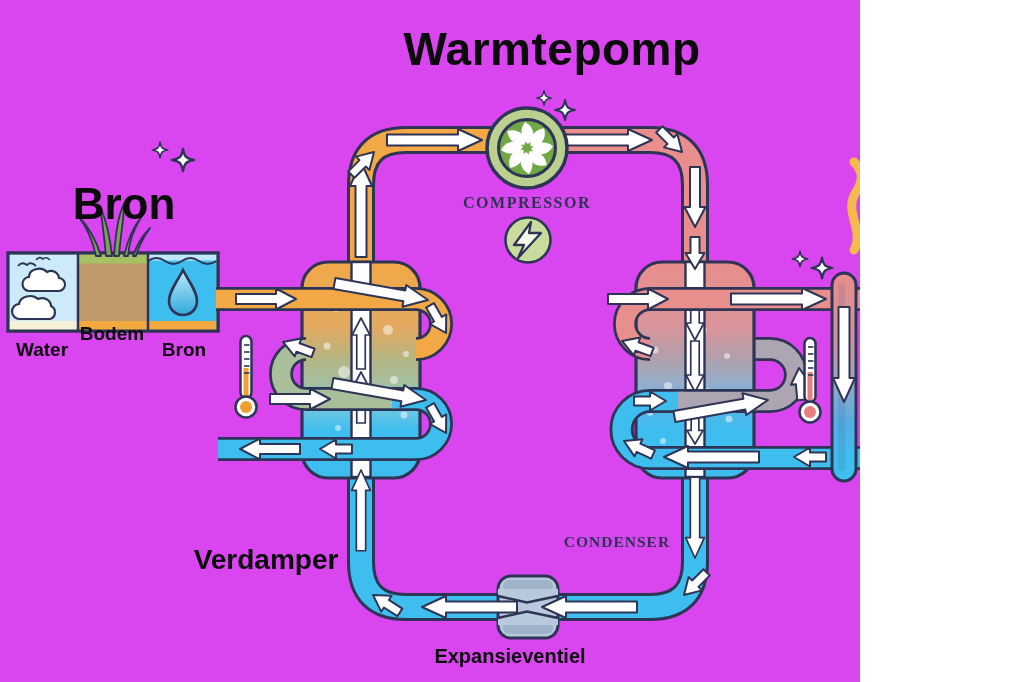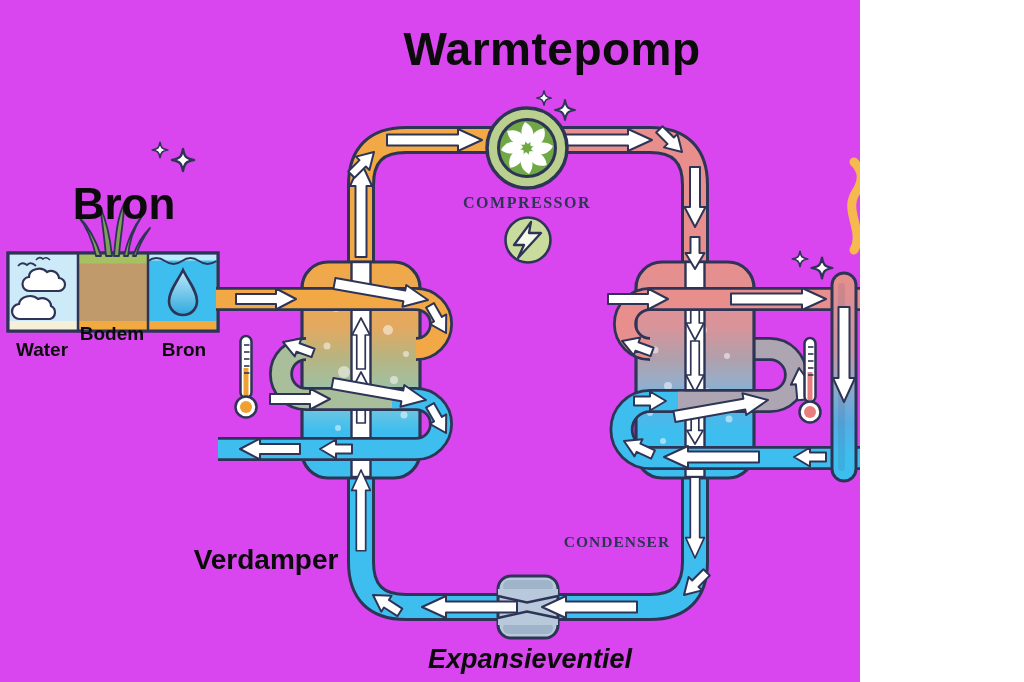--- a/index.html
+++ b/index.html
@@ -4,21 +4,21 @@
 <style>
   html,body{margin:0;padding:0;background:#fff;}
   .stage{position:relative;width:860px;height:682px;background:#d946ef;overflow:hidden;
          font-family:"Liberation Sans",sans-serif;}
   .stage svg{position:absolute;left:0;top:0;}
   .lbl{position:absolute;font-weight:bold;color:#0b0b0b;text-align:center;white-space:nowrap;line-height:1;}
   #title-lbl{left:392px;top:26px;width:320px;font-size:46px;letter-spacing:0.5px;}
   #bron-lbl{left:62px;top:182px;width:124px;font-size:44px;}
   #verwarming-lbl{left:840px;top:246px;width:176px;font-size:27px;}
   #verdamper-lbl{left:190px;top:504px;width:152px;font-size:28px;margin-top:42px;}
-  #expv-lbl{left:428px;top:646px;width:164px;font-size:27px;font-style:italic;}
+  #expv-lbl{left:428px;top:646px;width:164px;font-size:20px;}
   #lucht-lbl{left:6px;top:340px;width:72px;font-size:19px;}
   #bodem-lbl{left:76px;top:324px;width:72px;font-size:19px;}
   #water-lbl{left:146px;top:340px;width:76px;font-size:19px;}
   .smallcaps{font-family:"Liberation Serif",serif;color:#2E3456;font-weight:bold;}
   #compressor-lbl{left:440px;top:195px;width:174px;font-size:16px;letter-spacing:1.5px;}
   #condenser-lbl{left:560px;top:500px;width:114px;font-size:15.5px;letter-spacing:1px;margin-top:34px;}
   .arw{fill:#fff;stroke:#2E3456;stroke-width:2;stroke-linejoin:round;}
   .spark{fill:#fff;stroke:#2E3456;stroke-width:2.4;stroke-linejoin:round;}
 </style>
 </head>

